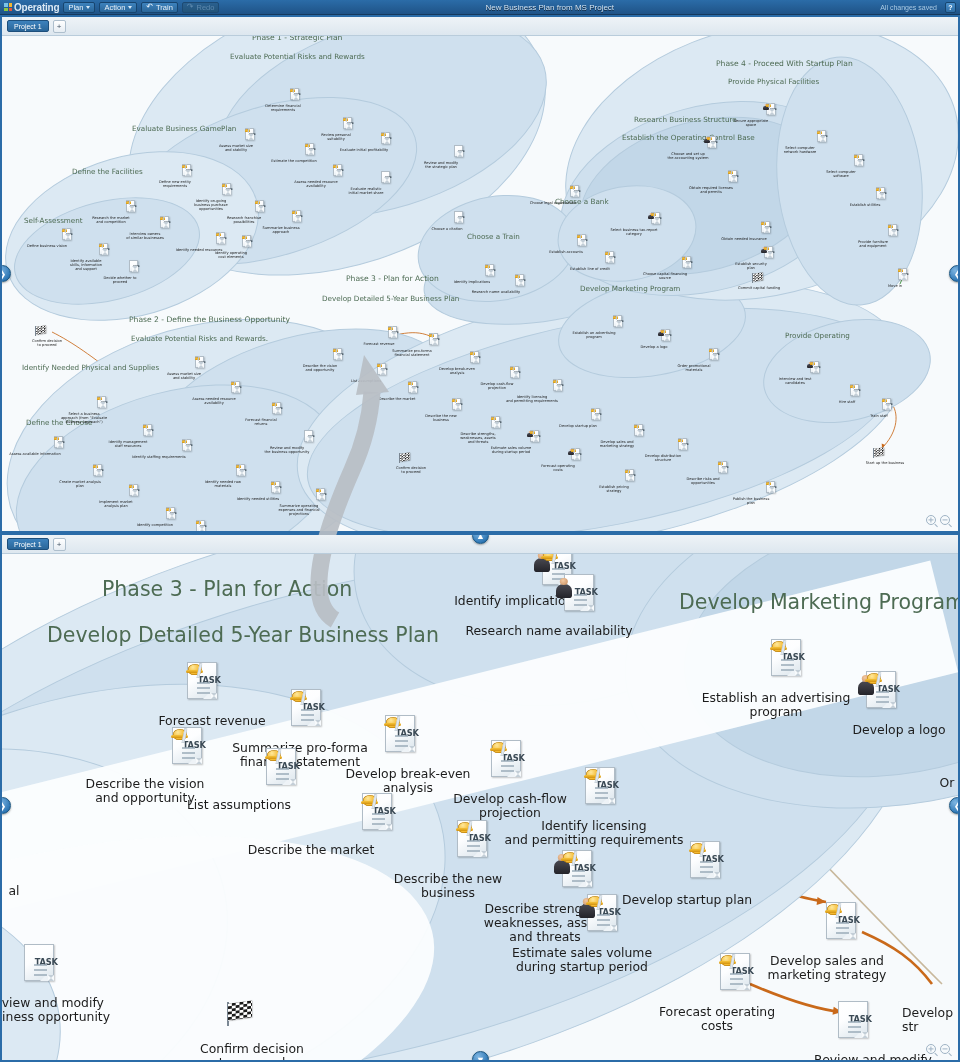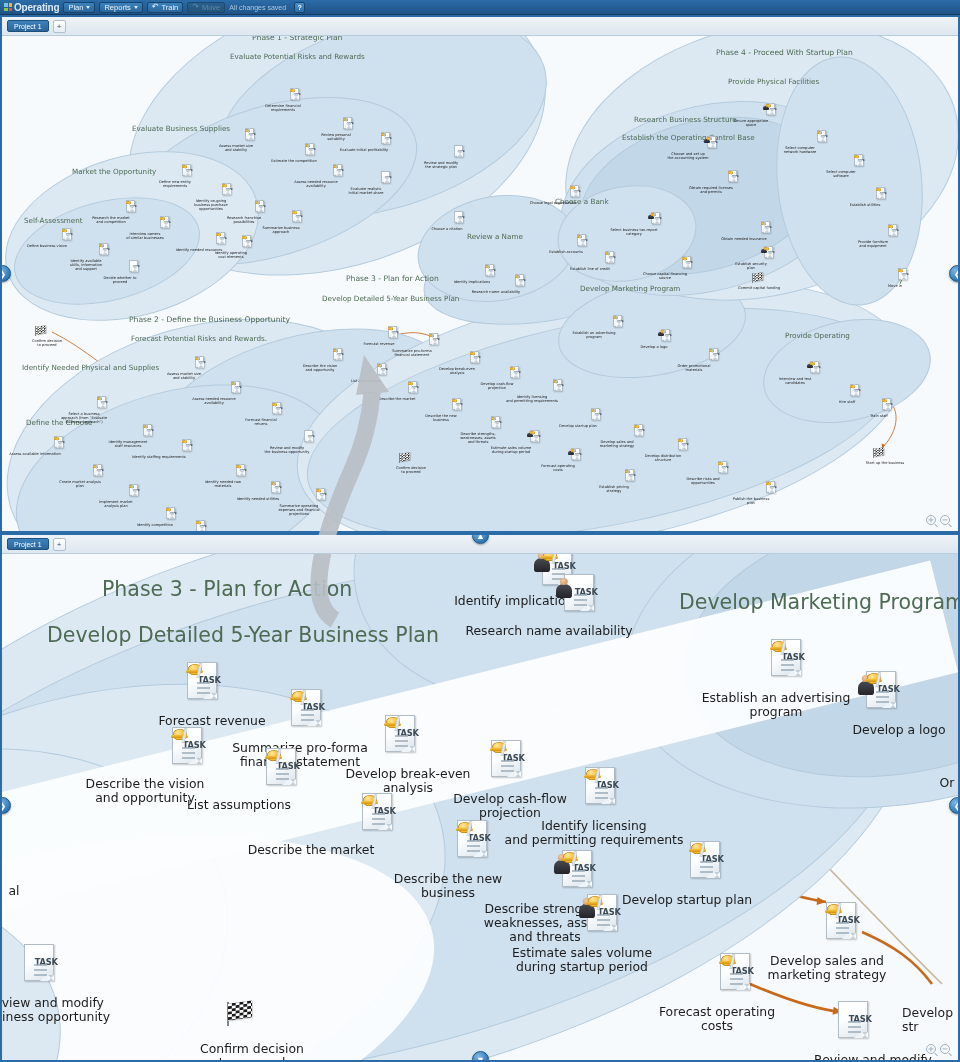--- a/index.html
+++ b/index.html
@@ -130,31 +130,32 @@
           <i></i>
           <i></i>
       </span>
       <span>Operating</span>
     </div>
     <div class="mbtn">
       <span>Plan</span>
       <span class="caret"></span>
     </div>
     <div class="mbtn">
-      <span>Reports</span>
+      <span>Action</span>
       <span class="caret"></span>
     </div>
     <div class="mbtn">
       <span class="undo-glyph">↶</span>
       <span>Train</span>
     </div>
     <div class="mbtn disabled">
       <span class="redo-glyph">↷</span>
-      <span>Move</span>
+      <span>Redo</span>
     </div>
+    <div id="doctitle">New Business Plan from MS Project</div>
     <div id="savedtext">All changes saved</div>
     <div id="helpbtn">?</div>
   </div>
 
   <div class="pane" id="pane-top">
     <div class="tabbar">
       <div class="tab">Project 1</div>
       <div class="tab-add">+</div>
     </div>
     <div class="canvas" id="cv-top">
@@ -255,34 +256,34 @@
         <div class="blob b2 ol" style="left: 555px; top: 245px; width: 190px; height: 95px; transform: rotate(-10deg);"></div>
         <div class="blob b2 ol" style="left: 760px; top: 285px; width: 170px; height: 100px; transform: rotate(-12deg);"></div>
         <div class="blob b1 ol" style="left: 560px; top: -10px; width: 400px; height: 270px; transform: rotate(-14deg);"></div>
         <div class="blob b2 ol" style="left: 555px; top: 70px; width: 300px; height: 185px; transform: rotate(-15deg);"></div>
         <div class="blob b3 ol" style="left: 575px; top: 85px; width: 250px; height: 150px; transform: rotate(-15deg);"></div>
         <div class="blob b2 ol" style="left: 775px; top: 20px; width: 145px; height: 250px; transform: rotate(-6deg);"></div>
         <div class="blob b2 ol" style="left: 415px; top: 160px; width: 160px; height: 105px; transform: rotate(-10deg);"></div>
         <div class="blob b2 ol" style="left: 555px; top: 150px; width: 140px; height: 95px; transform: rotate(-10deg);"></div>
         <div class="plabel" style="left: 250px; top: -3px; font-size: 7.6px; opacity: 1;">Phase 1 - Strategic Plan</div>
         <div class="plabel" style="left: 228px; top: 16px; font-size: 7.2px; opacity: 1;">Evaluate Potential Risks and Rewards</div>
-        <div class="plabel" style="left: 130px; top: 88px; font-size: 7.2px; opacity: 1;">Evaluate Business Supplies</div>
-        <div class="plabel" style="left: 70px; top: 131px; font-size: 7.2px; opacity: 1;">Market the Opportunity</div>
+        <div class="plabel" style="left: 130px; top: 88px; font-size: 7.2px; opacity: 1;">Evaluate Business GamePlan</div>
+        <div class="plabel" style="left: 70px; top: 131px; font-size: 7.2px; opacity: 1;">Define the Facilities</div>
         <div class="plabel" style="left: 22px; top: 180px; font-size: 7.2px; opacity: 1;">Self-Assessment</div>
         <div class="plabel" style="left: 127px; top: 279px; font-size: 7.6px; opacity: 1;">Phase 2 - Define the Business Opportunity</div>
-        <div class="plabel" style="left: 129px; top: 298px; font-size: 7.2px; opacity: 1;">Forecast Potential Risks and Rewards.</div>
+        <div class="plabel" style="left: 129px; top: 298px; font-size: 7.2px; opacity: 1;">Evaluate Potential Risks and Rewards.</div>
         <div class="plabel" style="left: 20px; top: 327px; font-size: 7.2px; opacity: 1;">Identify Needed Physical and Supplies</div>
         <div class="plabel" style="left: 24px; top: 382px; font-size: 7.2px; opacity: 1;">Define the Choose</div>
         <div class="plabel" style="left: 344px; top: 238px; font-size: 7.6px; opacity: 1;">Phase 3 - Plan for Action</div>
         <div class="plabel" style="left: 320px; top: 258px; font-size: 7.2px; opacity: 1;">Develop Detailed 5-Year Business Plan</div>
-        <div class="plabel" style="left: 465px; top: 196px; font-size: 7.2px; opacity: 1;">Review a Name</div>
+        <div class="plabel" style="left: 465px; top: 196px; font-size: 7.2px; opacity: 1;">Choose a Train</div>
         <div class="plabel" style="left: 553px; top: 161px; font-size: 7.2px; opacity: 1;">Choose a Bank</div>
         <div class="plabel" style="left: 578px; top: 248px; font-size: 7.2px; opacity: 1;">Develop Marketing Program</div>
         <div class="plabel" style="left: 783px; top: 295px; font-size: 7.2px; opacity: 1;">Provide Operating</div>
-        <div class="plabel" style="left: 714px; top: 12px; font-size: 7.6px; opacity: 1;">Phase 4 - Proceed With Startup Plan</div>
+        <div class="plabel" style="left: 714px; top: 23px; font-size: 7.6px; opacity: 1;">Phase 4 - Proceed With Startup Plan</div>
         <div class="plabel" style="left: 726px; top: 41px; font-size: 7.2px; opacity: 1;">Provide Physical Facilities</div>
         <div class="plabel" style="left: 632px; top: 79px; font-size: 7.2px; opacity: 1;">Research Business Structure</div>
         <div class="plabel" style="left: 620px; top: 97px; font-size: 7.2px; opacity: 1;">Establish the Operating Control Base</div>
         <div class="node" style="left: 288px; top: 52px;">
           <div class="doc" style="left: 0px; top: 0px; width: 9.36px; height: 11.52px; --f: 2.304px;">
             <span style="position: absolute; right: -1px; bottom: -1px; width: 0px; height: 0px; border-style: solid; border-width: 2.304px; border-color: transparent transparent rgb(238, 243, 247);"></span>
             <div class="tasktxt" style="left: 3.024px; top: 3.744px; font-size: 2.592px;">TASK</div>
             <div style="position: absolute; left: 2.88px; top: 6.048px; width: 3.96px; height: 0.504px; background: rgb(154, 171, 184); opacity: 0.75;"></div>
             <div style="position: absolute; left: 2.88px; top: 7.56px; width: 3.96px; height: 0.504px; background: rgb(154, 171, 184); opacity: 0.75;"></div>
             <div style="position: absolute; left: 2.88px; top: 9.072px; width: 3.96px; height: 0.504px; background: rgb(154, 171, 184); opacity: 0.75;"></div>

